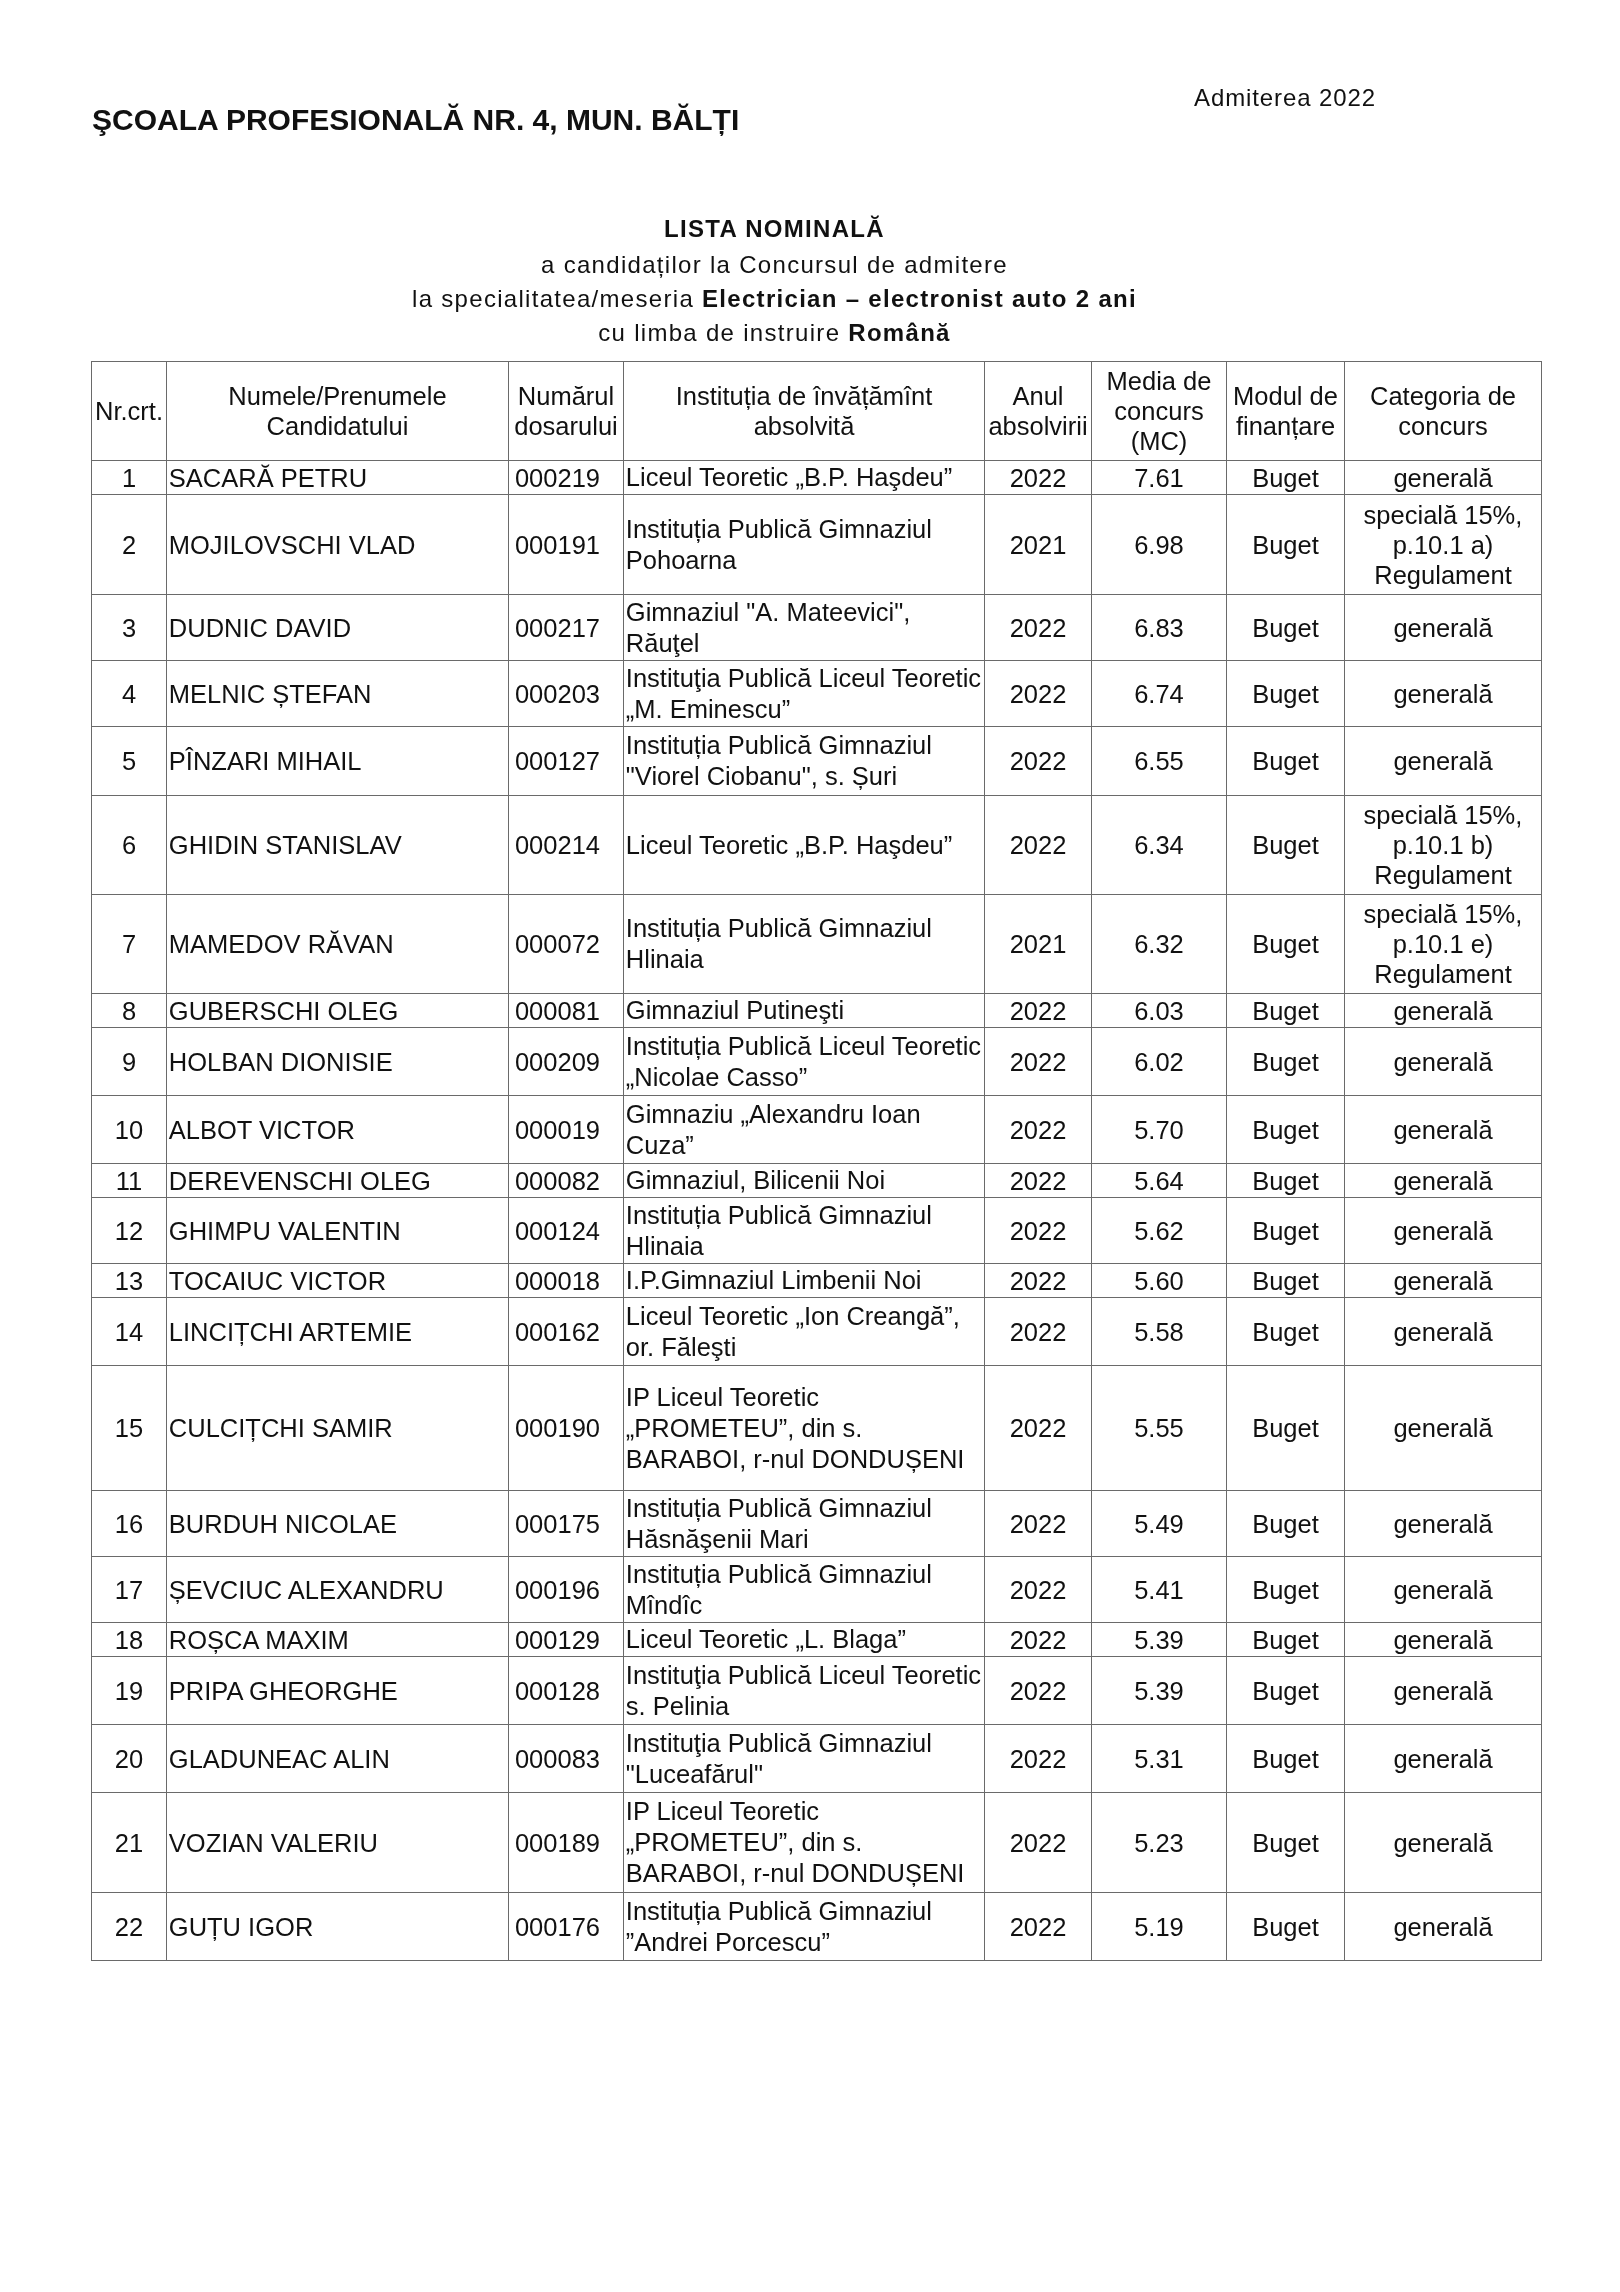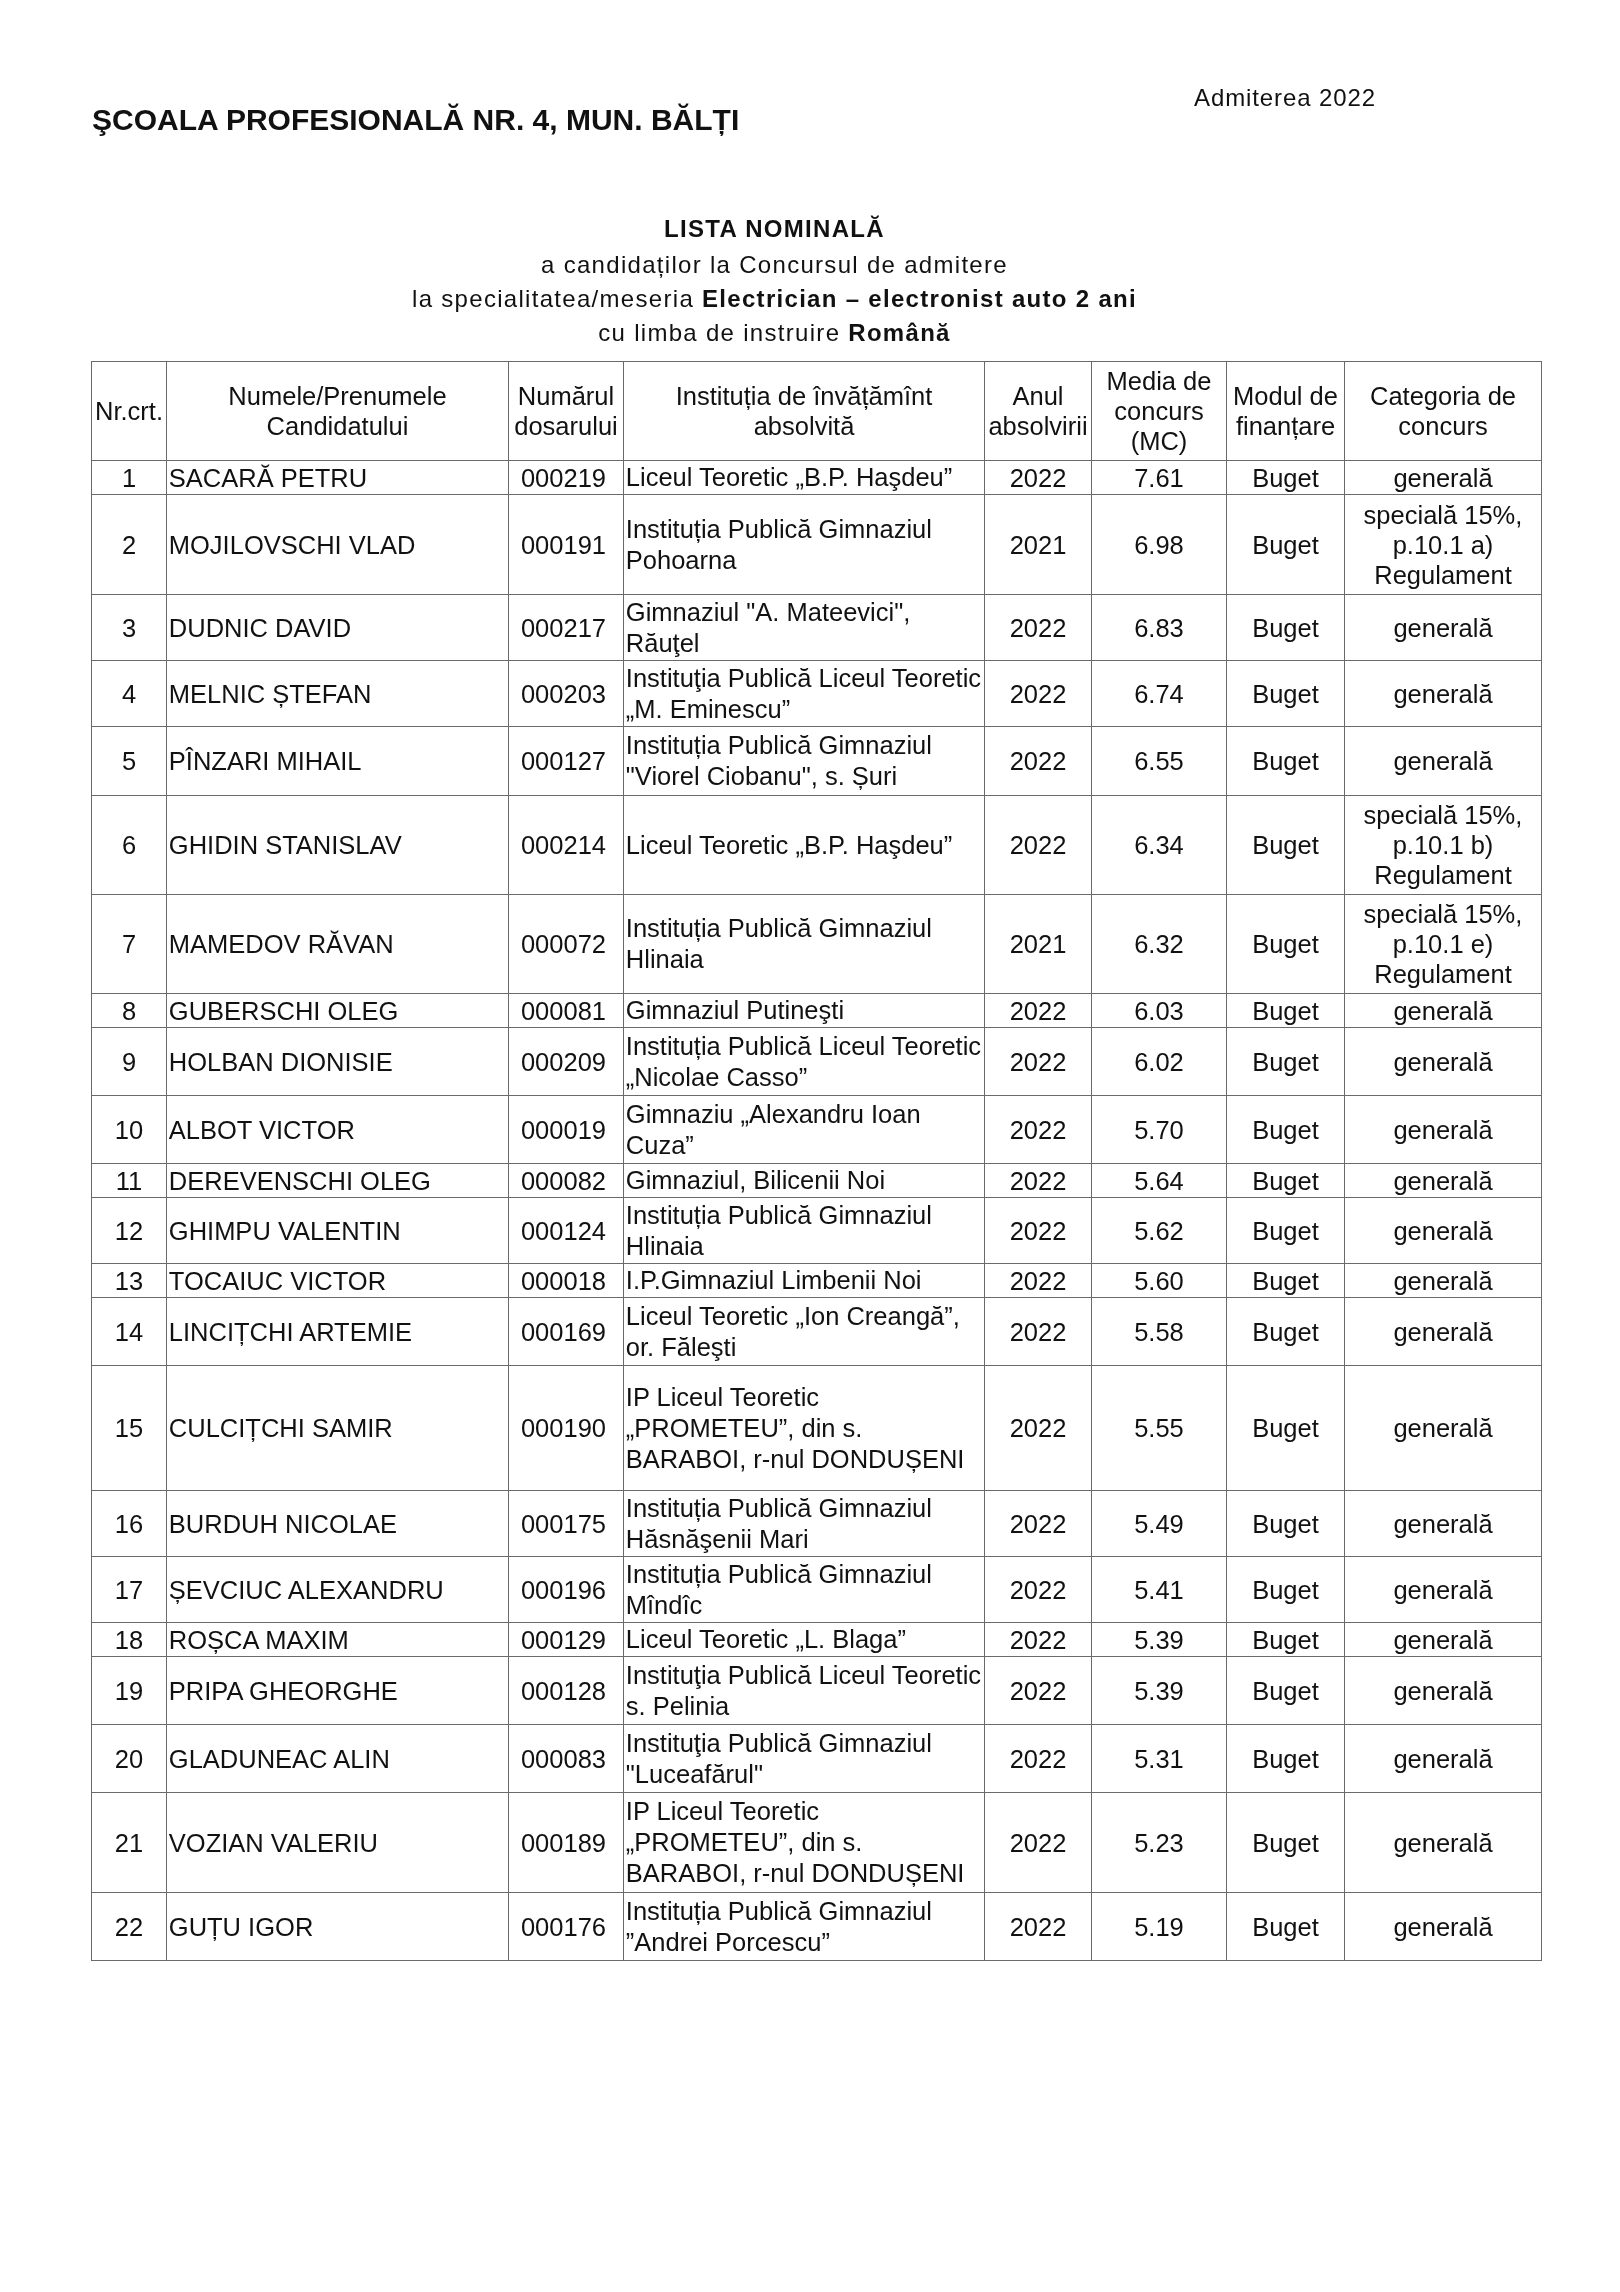--- a/index.html
+++ b/index.html
@@ -14,21 +14,21 @@
   #sub2 { top:285px; }
   #sub3 { top:319px; }
   .bi { font-weight:bold; }
   table { position:absolute; left:91px; top:361px; border-collapse:collapse;
           table-layout:fixed; width:1451px; }
   td, th { border:1.8px solid #6a6a6a; font-size:25.5px; line-height:30px; padding:0 1.8px;
            font-weight:normal; vertical-align:middle; }
   th { text-align:center; }
   td.c { text-align:center; }
   td.l { text-align:left; }
-  td.r { text-align:right; padding-right:17px; }
+  td.r { text-align:right; padding-right:23px; }
   td.inst { line-height:31px; }
 </style>
 </head>
 <body>
 
 <div class="abs" id="admit">Admiterea 2022</div>
 <div class="abs" id="school">ŞCOALA PROFESIONALĂ NR. 4, MUN. BĂLȚI</div>
 
 <div class="abs center" id="title">LISTA NOMINALĂ</div>
 <div class="abs center" id="sub1">a candidaților la Concursul de admitere</div>
@@ -185,21 +185,21 @@
         <td class="r">000018</td>
         <td class="l inst">I.P.Gimnaziul Limbenii Noi</td>
         <td class="c">2022</td>
         <td class="c">5.60</td>
         <td class="c">Buget</td>
         <td class="c">generală</td>
       </tr>
       <tr style="height: 68px;">
         <td class="c">14</td>
         <td class="l">LINCIȚCHI ARTEMIE</td>
-        <td class="r">000169</td>
+        <td class="r">000162</td>
         <td class="l inst">Liceul Teoretic „Ion Creangă”, or. Făleşti</td>
         <td class="c">2022</td>
         <td class="c">5.58</td>
         <td class="c">Buget</td>
         <td class="c">generală</td>
       </tr>
       <tr style="height: 125px;">
         <td class="c">15</td>
         <td class="l">CULCIȚCHI SAMIR</td>
         <td class="r">000190</td>

